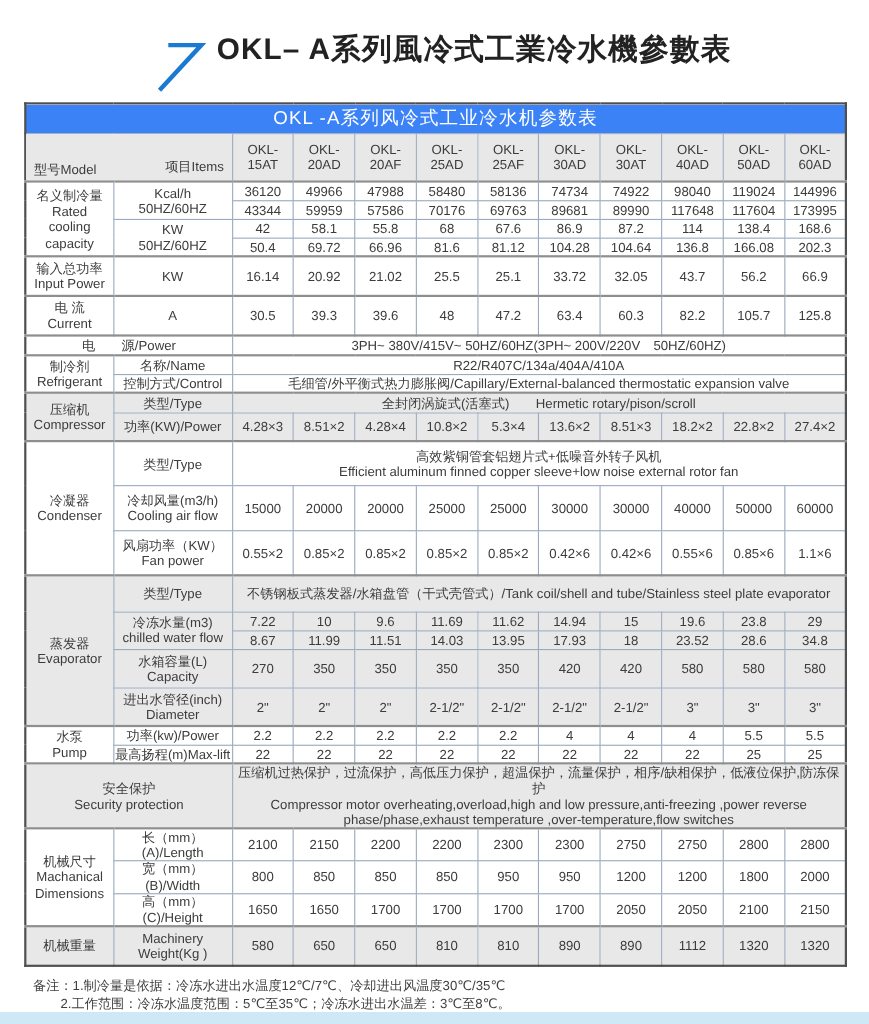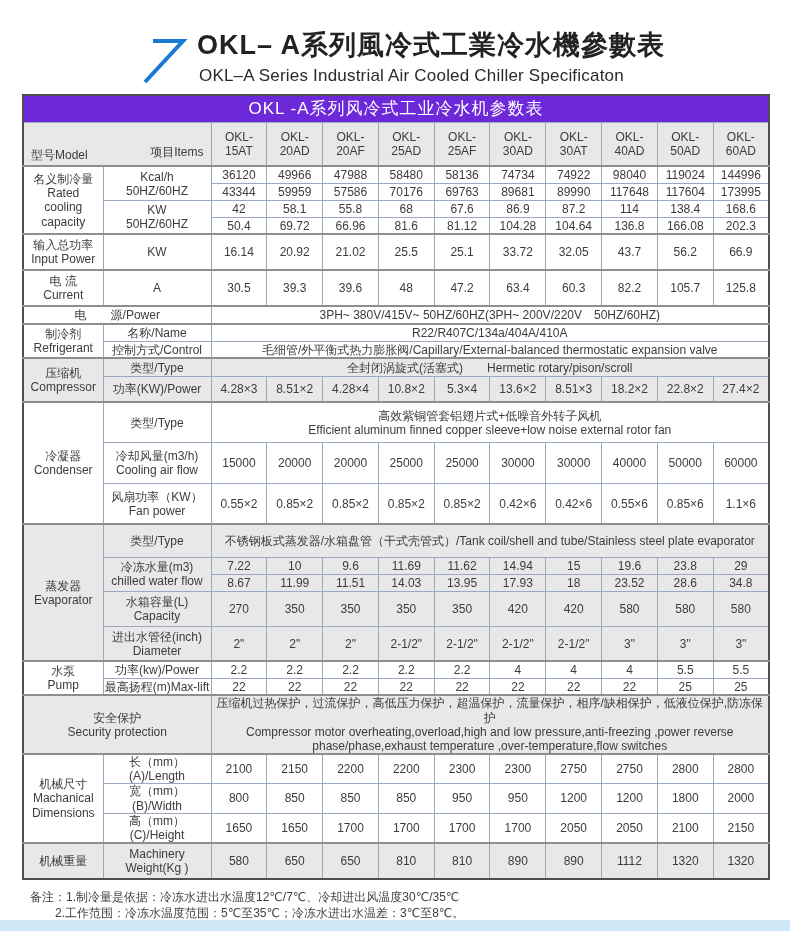--- a/index.html
+++ b/index.html
@@ -27,21 +27,21 @@
   table.spec th,table.spec td{
     border:1px solid #9aa9bd;
     text-align:center;vertical-align:middle;
     padding:0 1px;line-height:1.18;
     white-space:pre-line;font-weight:normal;
     overflow:hidden;
   }
   tr.sec td,tr.sec th{border-top:2px solid #8e8e8e;}
   tr.g td,tr.g th{background:#e8e8e8;}
   .banner th{
-    background:#6d28d9;color:#fff;font-size:17px;letter-spacing:1px;
+    background:#3b82f6;color:#fff;font-size:17px;letter-spacing:1px;
     height:26px;border:1px solid #1ba7e3;margin-left:35px;
   }
   .h17{height:17px}.h18{height:18px}.h26{height:26px}.h29{height:41px}
   .h33{height:33px}.h35{height:35px}.h36{height:36px}.h40{height:40px}.h54{height:54px}
 
   .corner{position:relative;background-image:linear-gradient(to bottom right,
      transparent calc(50% - .7px),#9aa9bd calc(50% - .7px),#9aa9bd calc(50% + .7px),transparent calc(50% + .7px));}
   .corner .model{position:absolute;left:7px;bottom:3px;font-size:12px;}
   .corner .items{position:absolute;right:7px;top:22px;font-size:12px;}
 
@@ -57,21 +57,20 @@
 <body>
 
 <div class="page">
 
   <div class="doc-header">
     <svg class="logo" width="50" height="52" viewBox="0 0 50 52">
       <path d="M14 8 H44 L6 49" fill="none" stroke="#1a7ad2" stroke-width="4" stroke-linejoin="miter"></path>
     </svg>
     <div class="titles">
       <h1 class="title-zh">OKL– A系列風冷式工業冷水機參數表</h1>
-      <h2 class="title-en">OKL–A Series Industrial Air Cooled Chiller Specificaton</h2>
     </div>
   </div>
 
   <table class="spec">
     <colgroup>
       <col style="width:80px">
         <col style="width:108px">
       <col span="10" style="width:55.8px">
     </colgroup>
     <thead>

